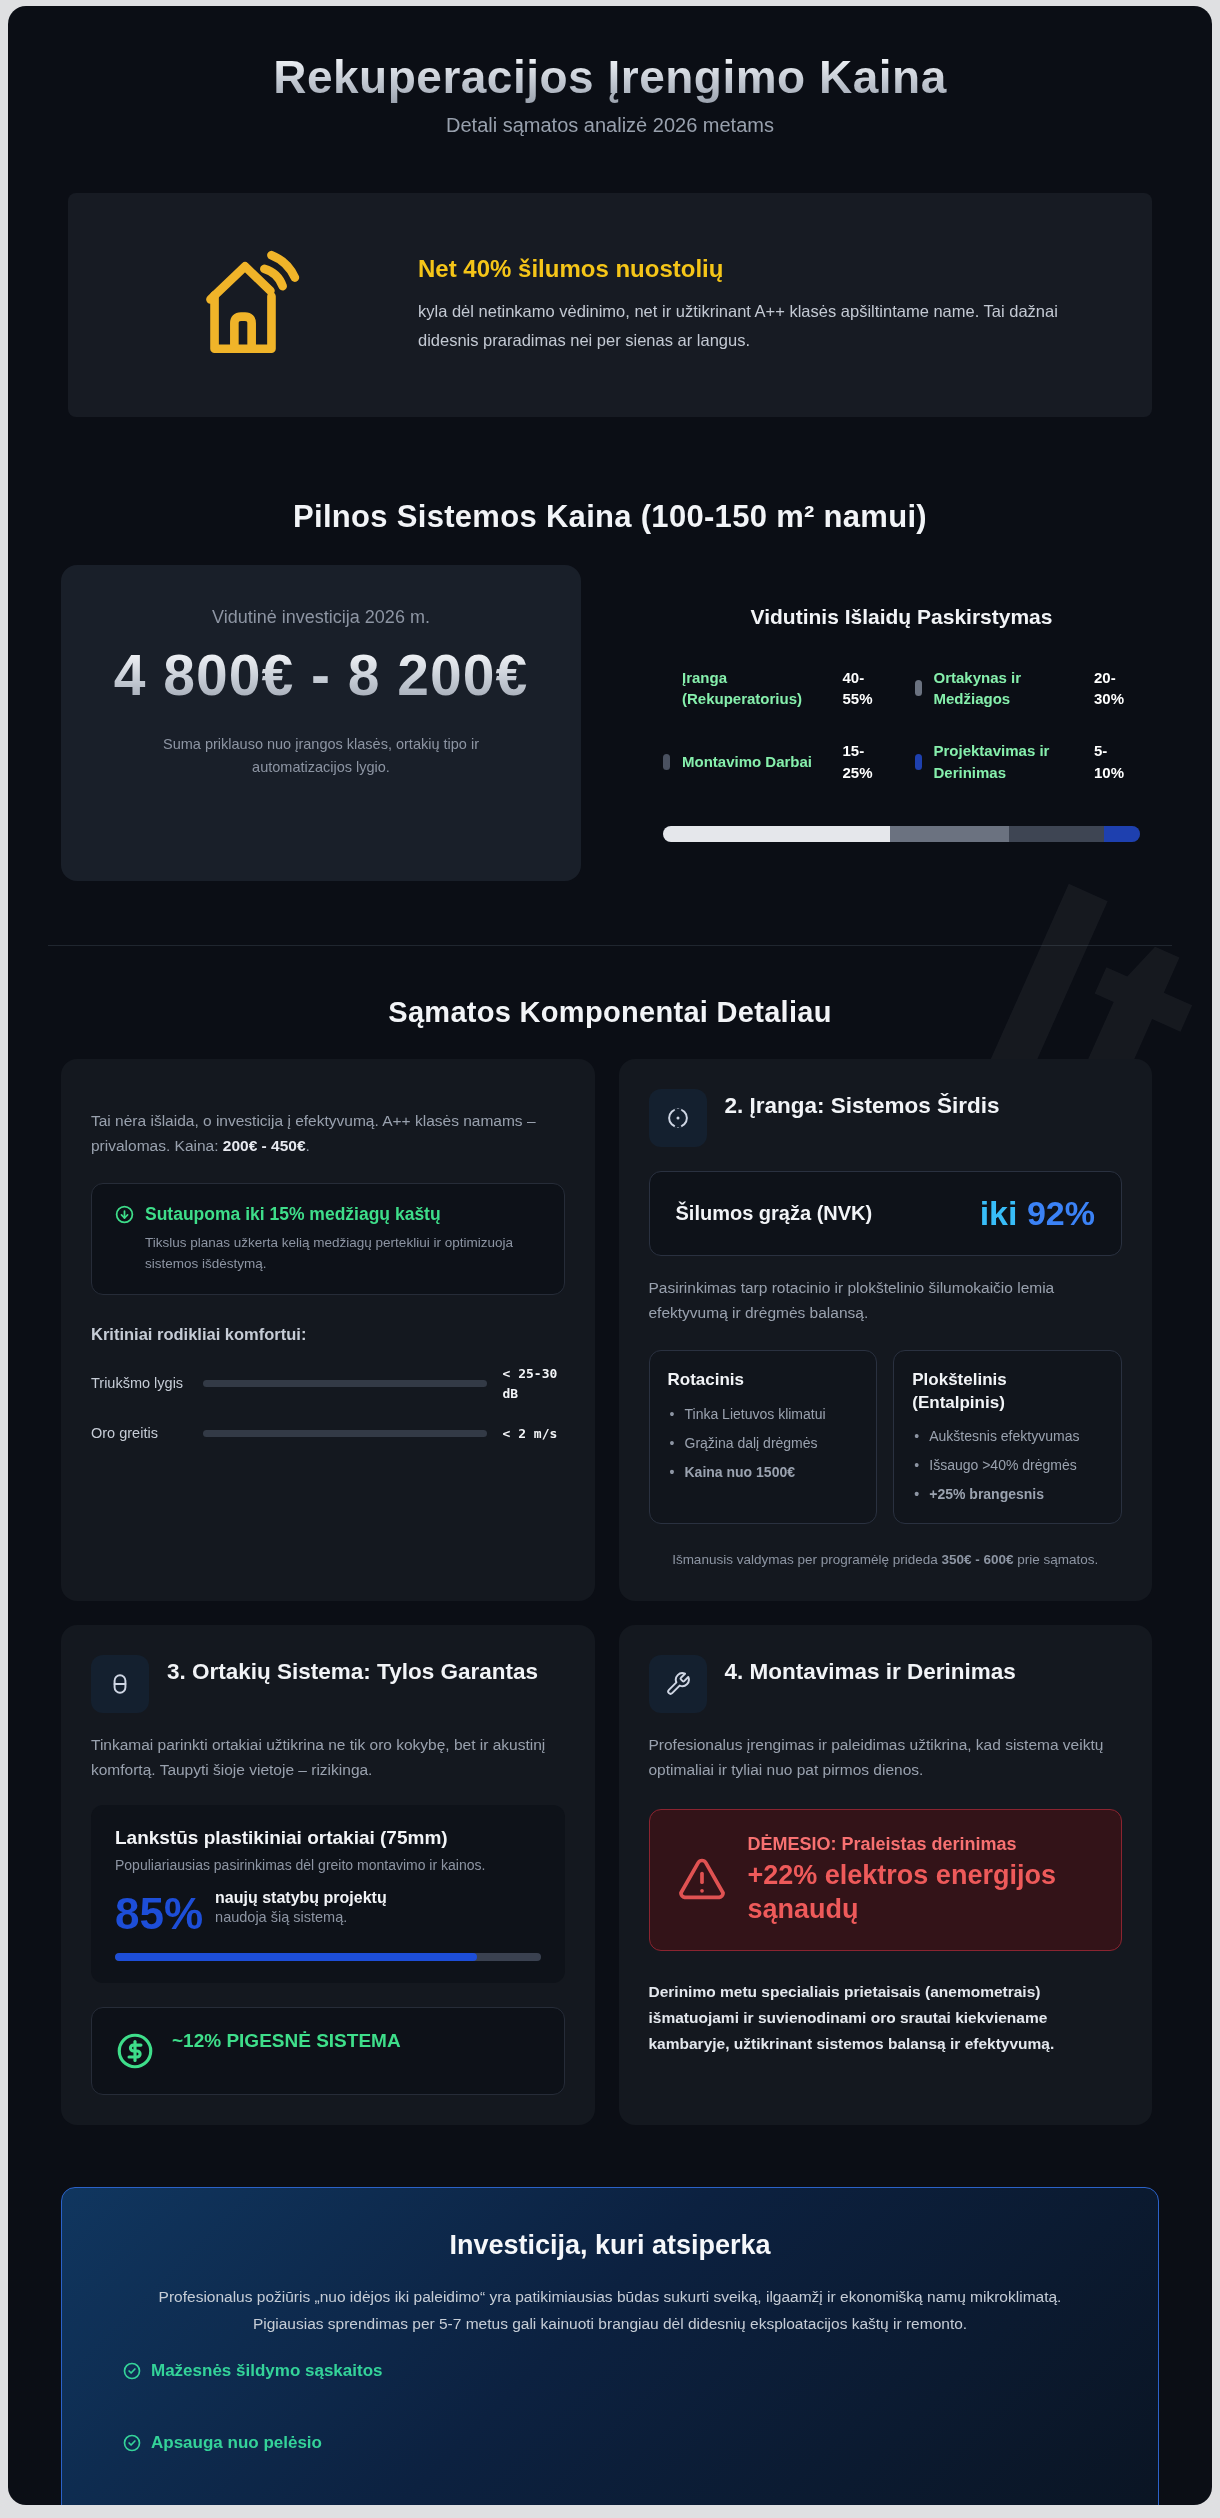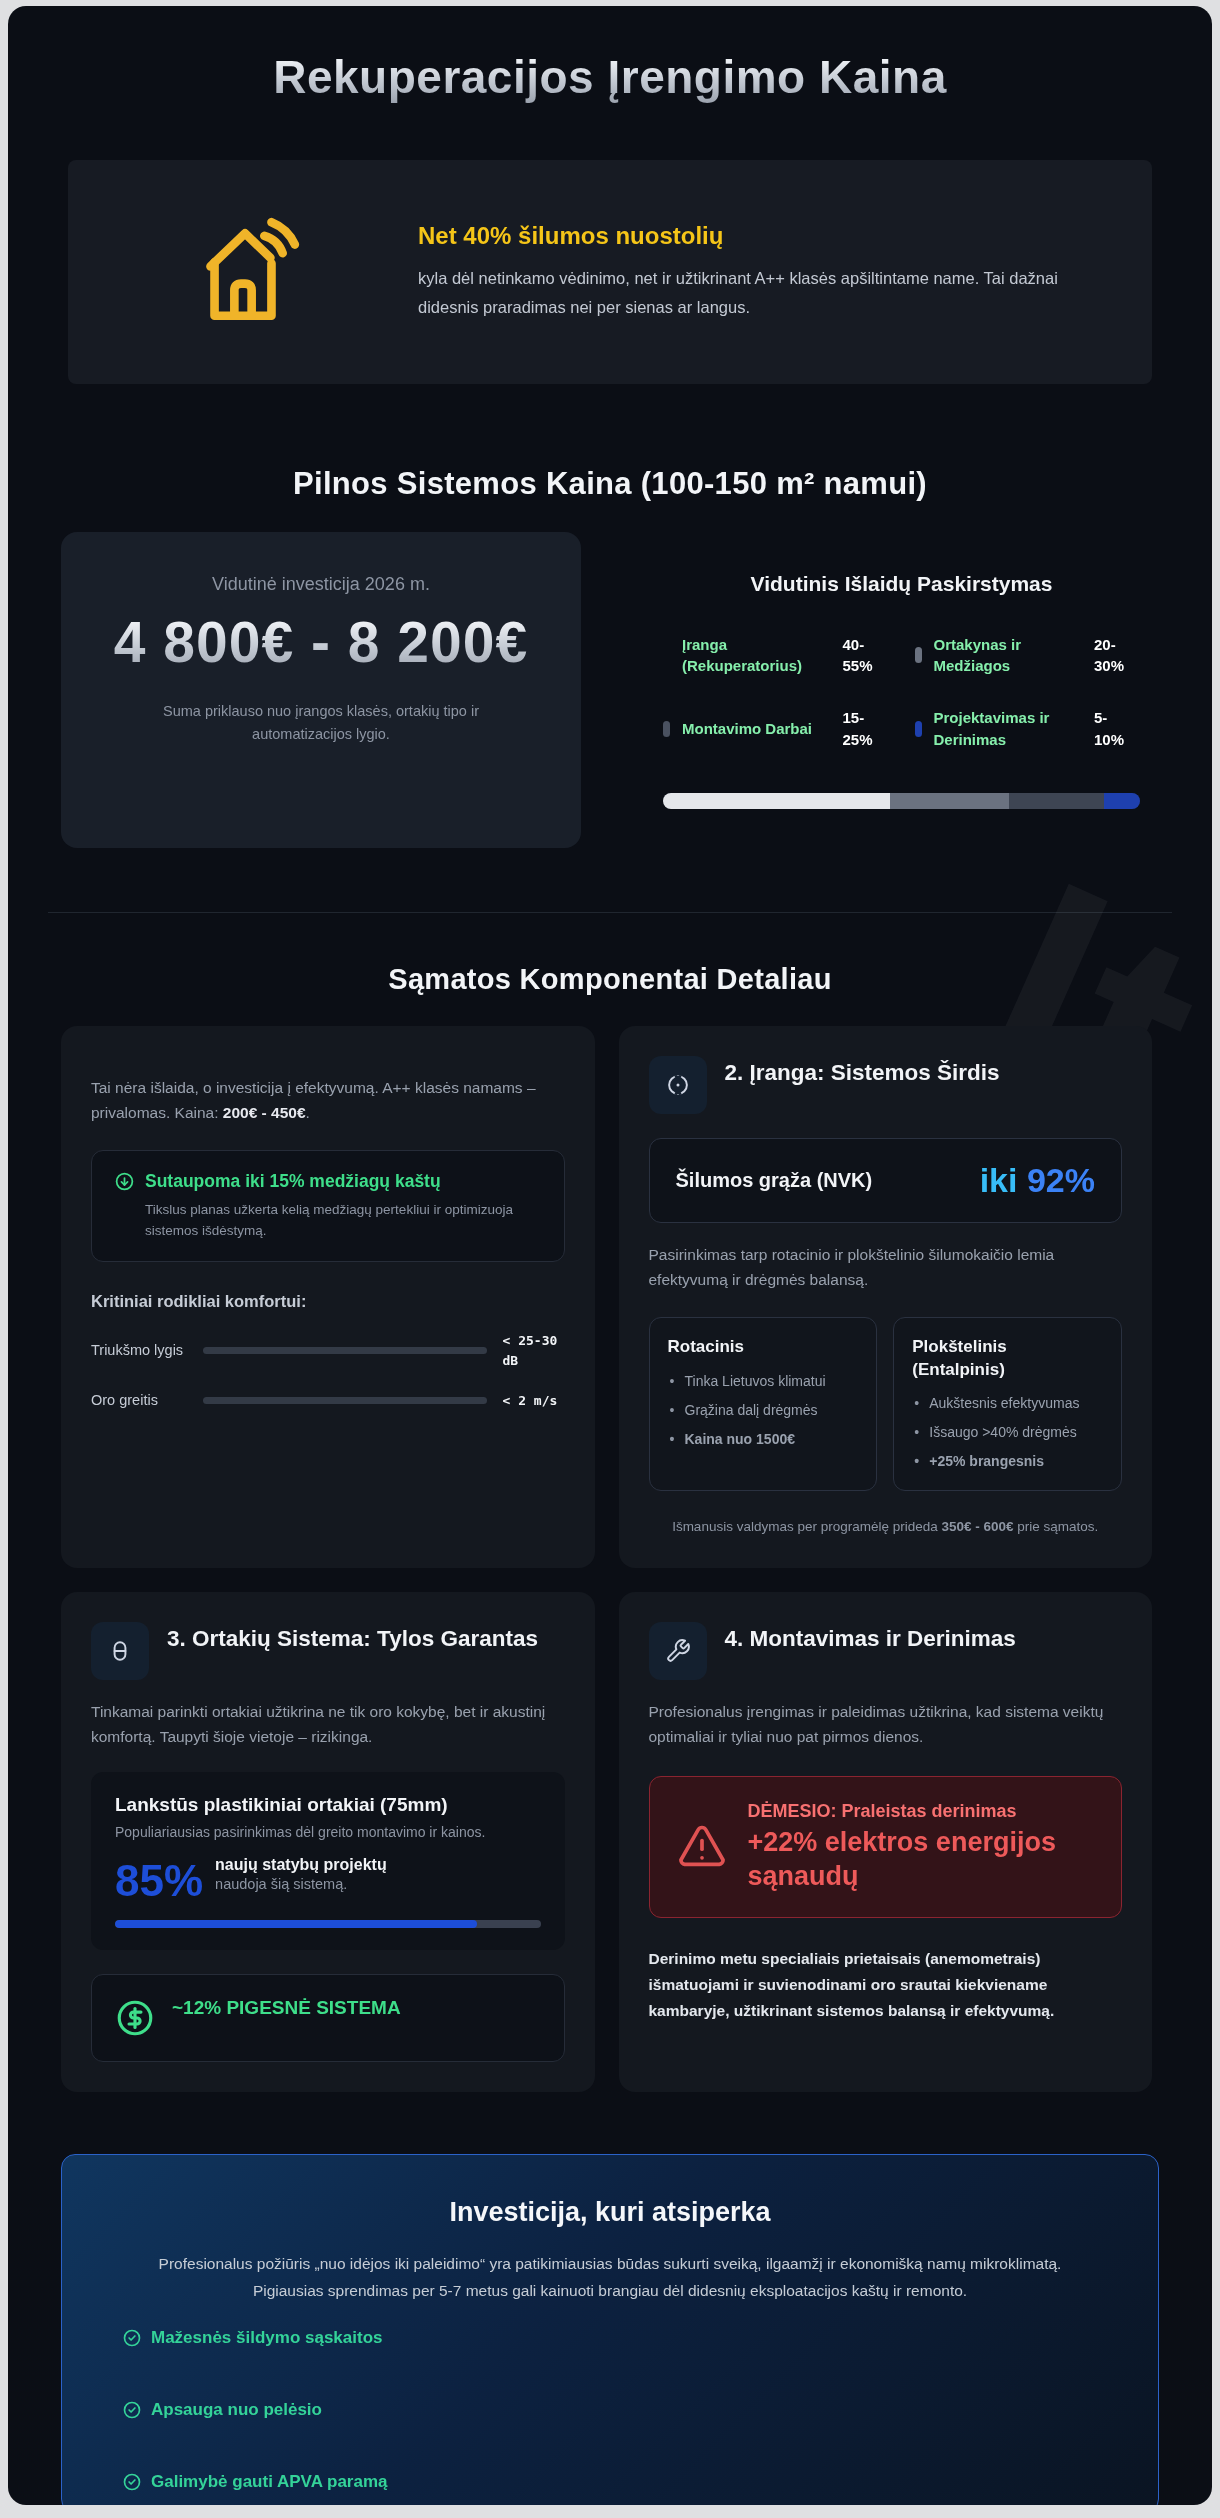--- a/index.html
+++ b/index.html
@@ -107,20 +107,21 @@
 </style>
 </head>
 <body>
 
 <div class="stage">
   <div class="panel">
 
     <div class="watermark">lt</div>
 
     <h1 class="page-title metallic">Rekuperacijos Įrengimo Kaina</h1>
+    <p class="subtitle">Detali sąmatos analizė 2026 metams</p>
 
     <section class="hero">
       <div class="hero-icon-wrap">
         <svg width="122" height="122" viewBox="0 0 24 24" fill="none" stroke="#f0b429" stroke-width="1.7" stroke-linecap="round" stroke-linejoin="round">
           <path d="M5.6 10.9 L12.4 4.4 L17.4 9.2"></path>
           <path d="M6.4 10.1 V20.6 H17.6 V10.3"></path>
           <path d="M10.3 20.6 V15.6 q0-1.3 1.3-1.3 h0.8 q1.3 0 1.3 1.3 V20.6"></path>
           <path d="M16.2 4.9 a5.4 5.4 0 0 1 3.6 3.4"></path>
           <path d="M17.6 2.2 a8.4 8.4 0 0 1 4.6 4.4"></path>
         </svg>

